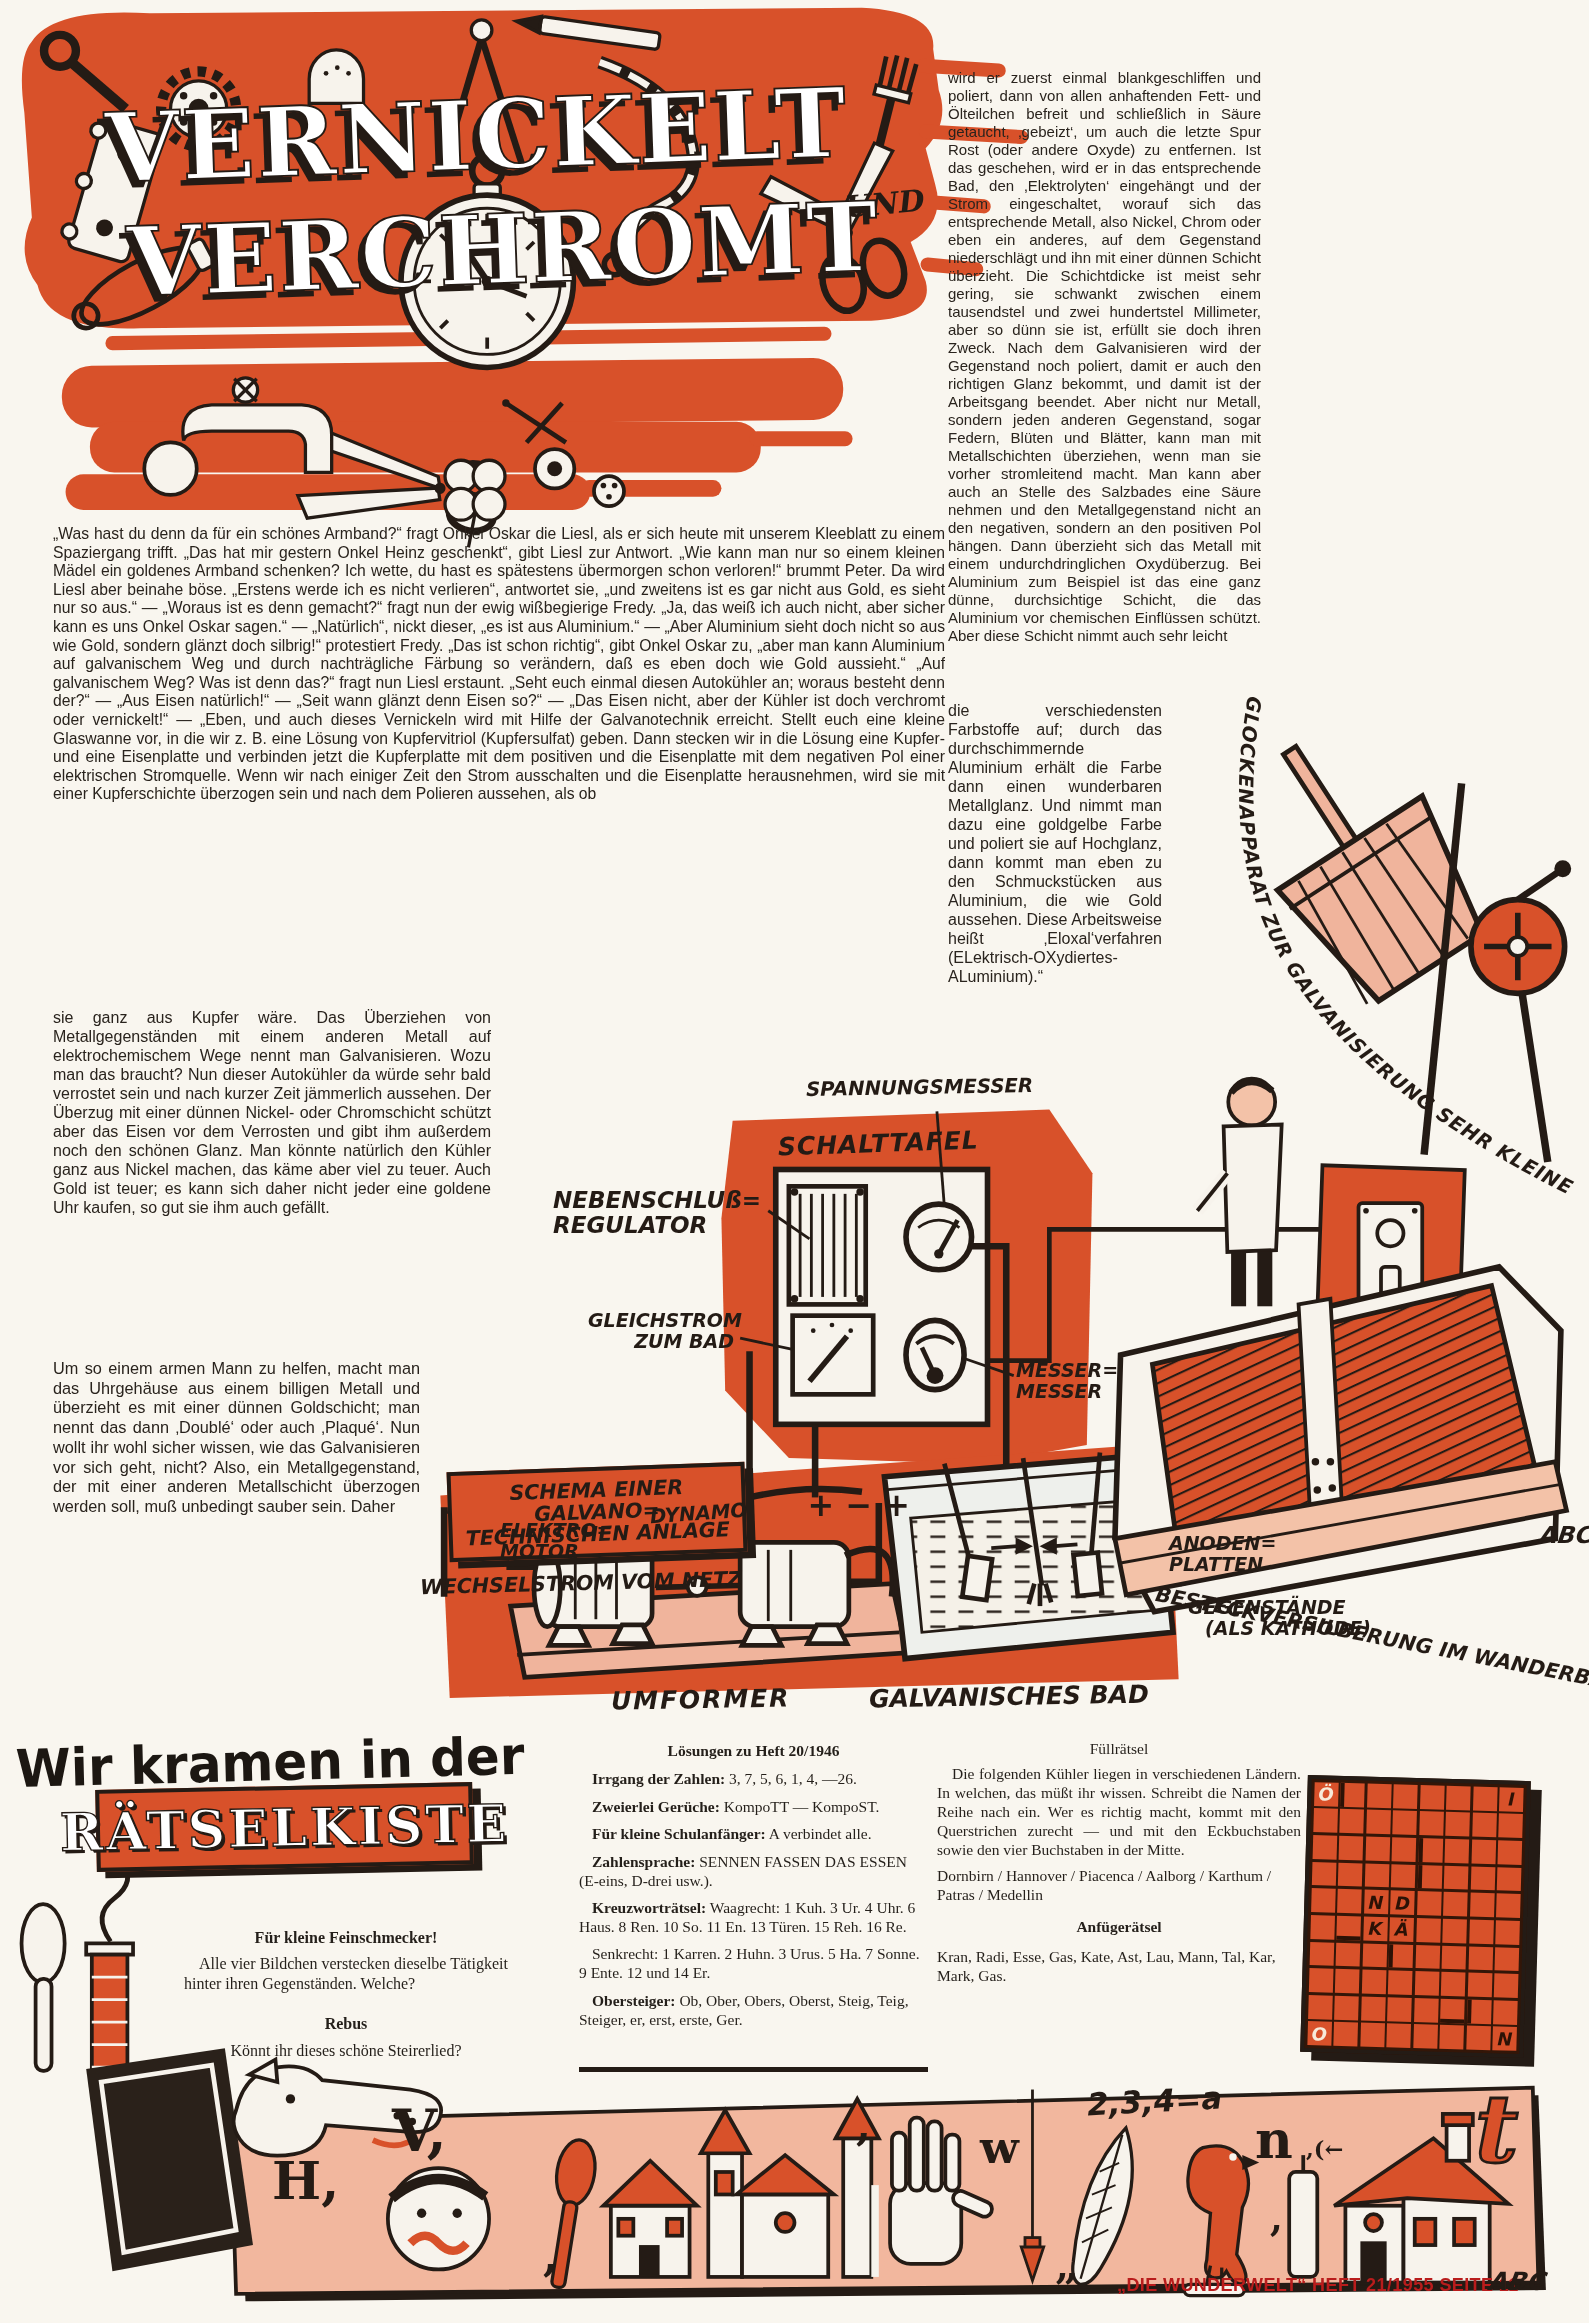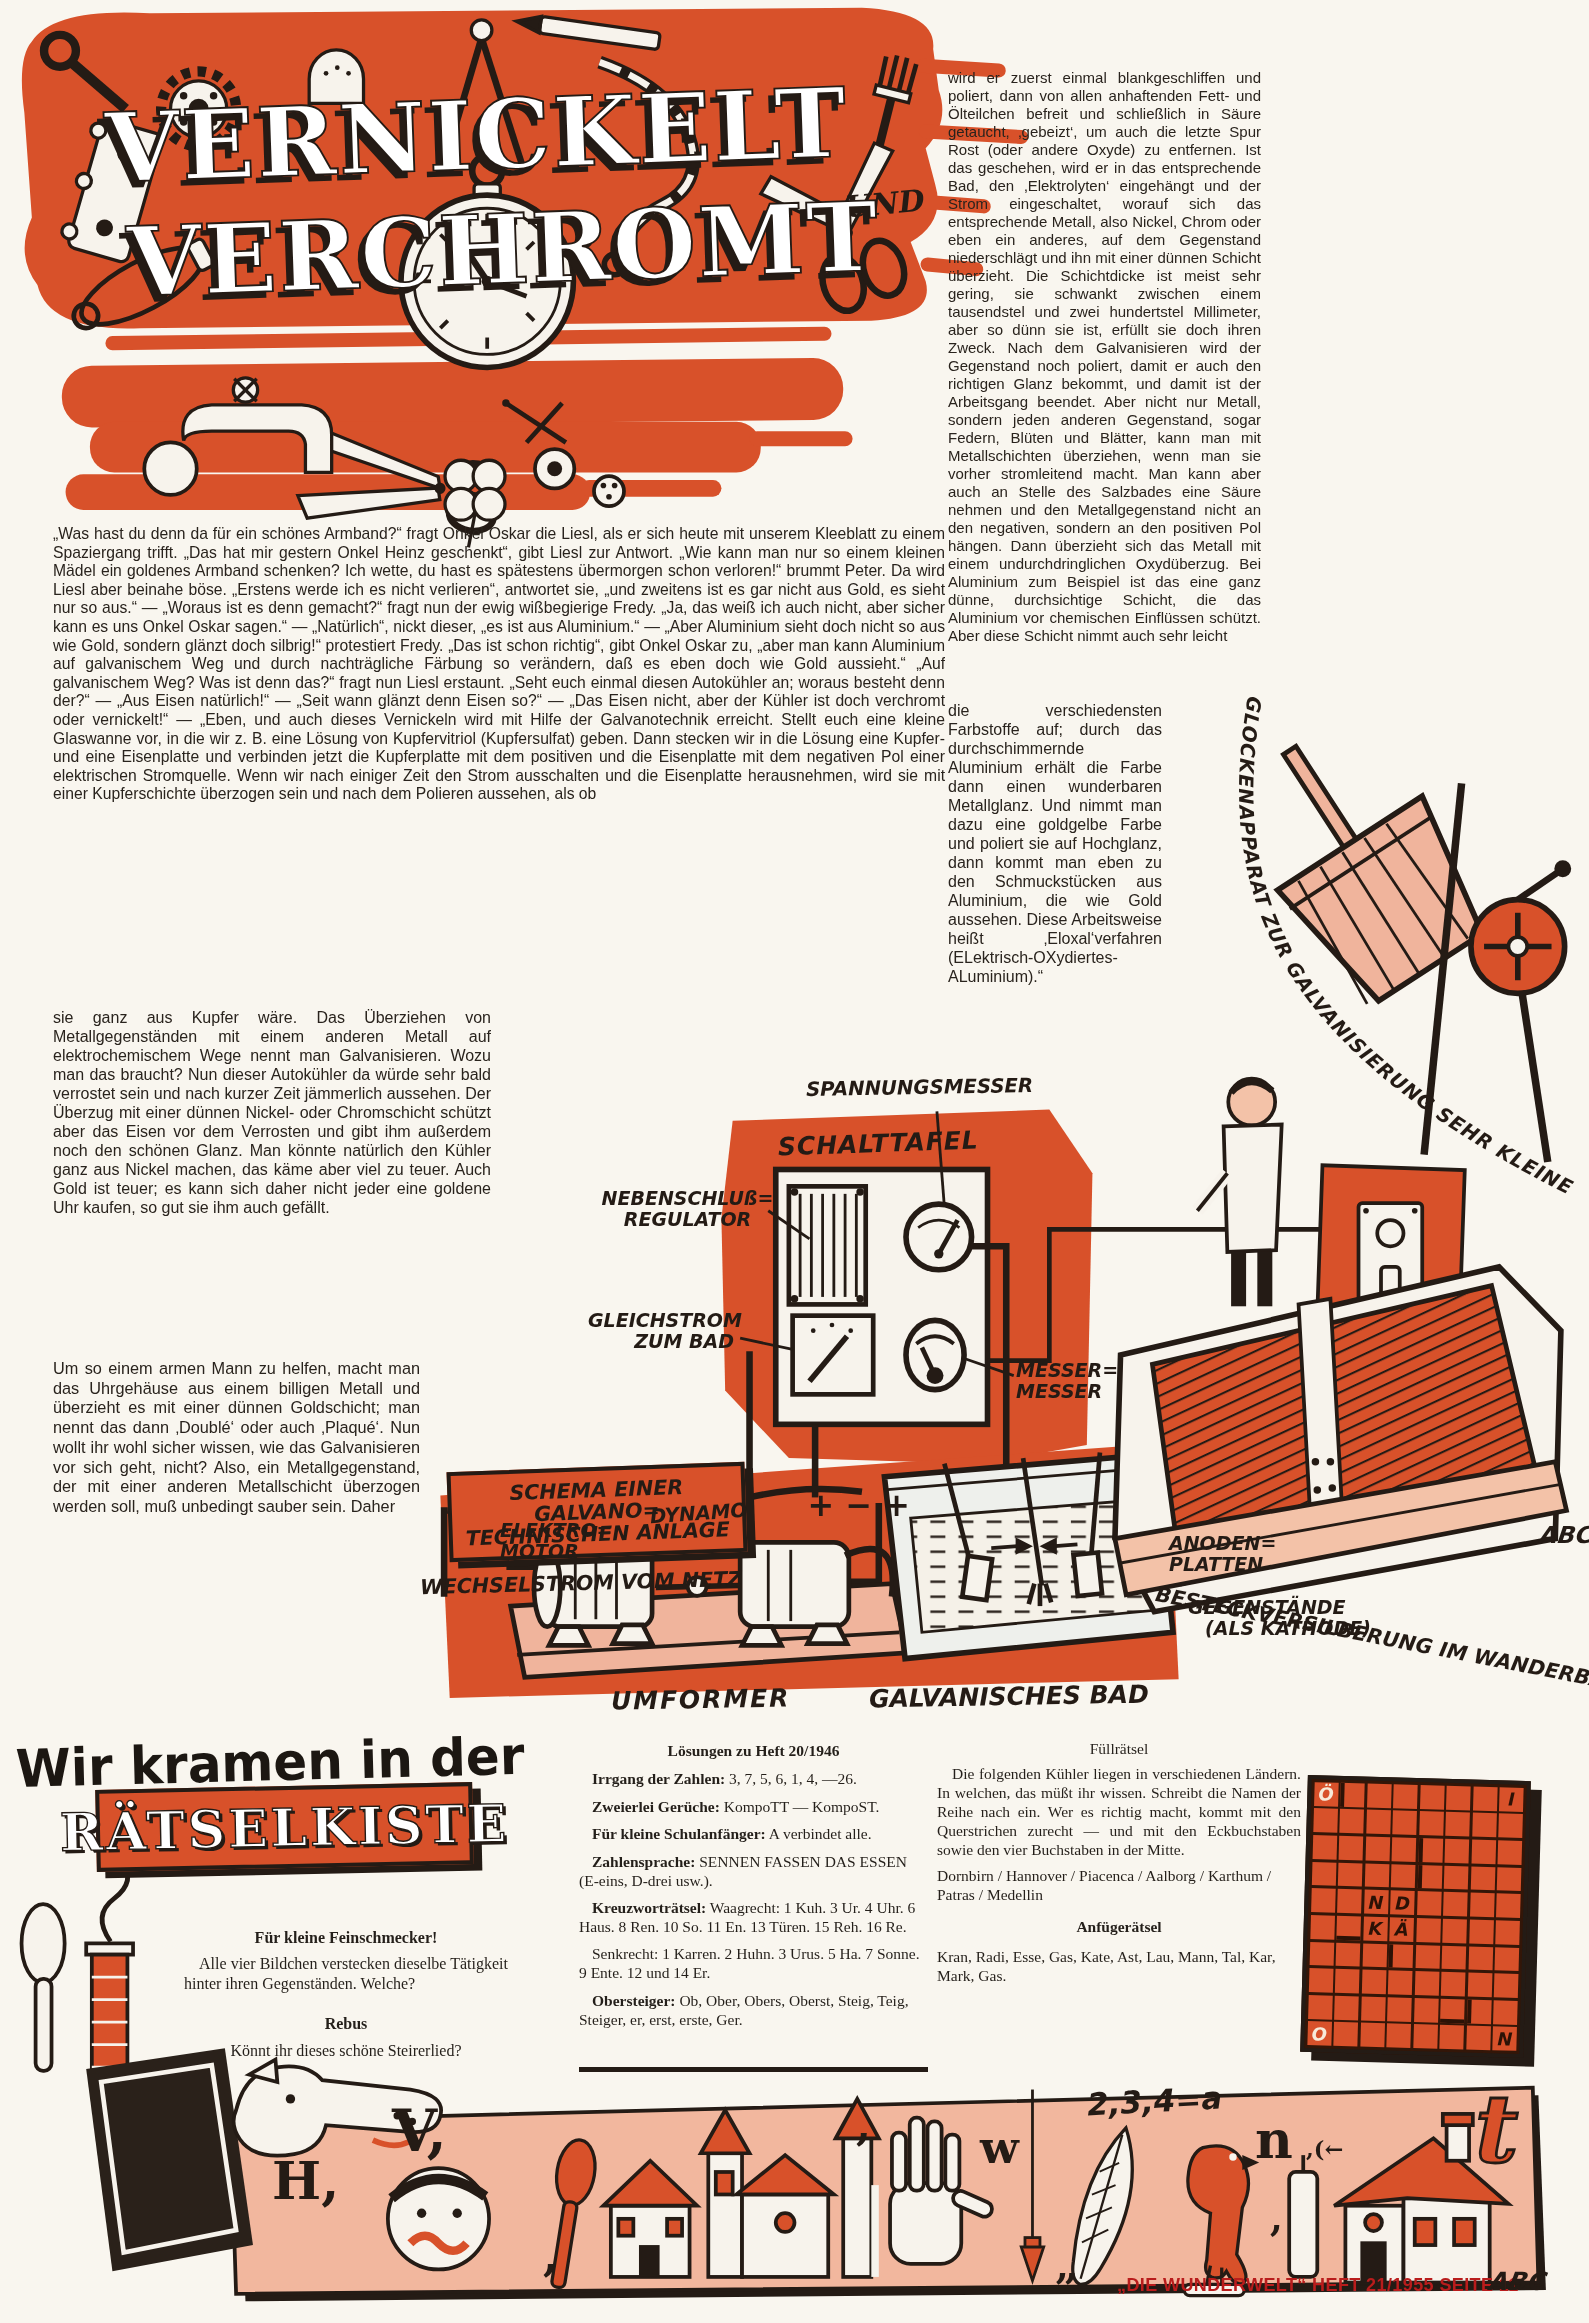--- a/index.html
+++ b/index.html
@@ -465,21 +465,21 @@
 
   <div class="abs body-sans just" style="left:53px;top:525px;width:892px;height:480px;font-size:15.7px;line-height:18.6px;overflow:hidden">„Was hast du denn da für ein schönes Armband?“ fragt Onkel Oskar die Liesl, als er sich heute mit unserem Kleeblatt zu einem Spaziergang trifft. „Das hat mir gestern Onkel Heinz geschenkt“, gibt Liesl zur Antwort. „Wie kann man nur so einem kleinen Mädel ein goldenes Armband schenken? Ich wette, du hast es spätestens übermorgen schon verloren!“ brummt Peter. Da wird Liesl aber beinahe böse. „Erstens werde ich es nicht verlieren“, antwortet sie, „und zweitens ist es gar nicht aus Gold, es sieht nur so aus.“ — „Woraus ist es denn gemacht?“ fragt nun der ewig wißbegierige Fredy. „Ja, das weiß ich auch nicht, aber sicher kann es uns Onkel Oskar sagen.“ — „Natürlich“, nickt dieser, „es ist aus Aluminium.“ — „Aber Aluminium sieht doch nicht so aus wie Gold, sondern glänzt doch silbrig!“ protestiert Fredy. „Das ist schon richtig“, gibt Onkel Oskar zu, „aber man kann Aluminium auf galvanischem Weg und durch nachträgliche Färbung so verändern, daß es eben doch wie Gold aussieht.“ „Auf galvanischem Weg? Was ist denn das?“ fragt nun Liesl erstaunt. „Seht euch einmal diesen Autokühler an; woraus besteht denn der?“ — „Aus Eisen natürlich!“ — „Seit wann glänzt denn Eisen so?“ — „Das Eisen nicht, aber der Kühler ist doch verchromt oder vernickelt!“ — „Eben, und auch dieses Vernickeln wird mit Hilfe der Galvanotechnik erreicht. Stellt euch eine kleine Glaswanne vor, in die wir z. B. eine Lösung von Kupfervitriol (Kupfersulfat) geben. Dann stecken wir in die Lösung eine Kupfer- und eine Eisenplatte und verbinden jetzt die Kupferplatte mit dem positiven und die Eisenplatte mit dem negativen Pol einer elektrischen Stromquelle. Wenn wir nach einiger Zeit den Strom ausschalten und die Eisenplatte herausnehmen, wird sie mit einer Kupferschichte überzogen sein und nach dem Polieren aussehen, als ob</div>
   <div class="abs body-sans just" style="left:53px;top:1008px;width:438px;height:347px;font-size:16px;line-height:19px;overflow:hidden">sie ganz aus Kupfer wäre. Das Überziehen von Metallgegenständen mit einem anderen Metall auf elektrochemischem Wege nennt man Galvanisieren. Wozu man das braucht? Nun dieser Autokühler da würde sehr bald verrostet sein und nach kurzer Zeit jämmerlich aussehen. Der Überzug mit einer dünnen Nickel- oder Chromschicht schützt aber das Eisen vor dem Verrosten und gibt ihm außerdem noch den schönen Glanz. Man könnte natürlich den Kühler ganz aus Nickel machen, das käme aber viel zu teuer. Auch Gold ist teuer; es kann sich daher nicht jeder eine goldene Uhr kaufen, so gut sie ihm auch gefällt.</div>
   <div class="abs body-sans just" style="left:53px;top:1359px;width:367px;height:328px;font-size:16.3px;line-height:19.7px;overflow:hidden">Um so einem armen Mann zu helfen, macht man das Uhrgehäuse aus einem billigen Metall und überzieht es mit einer dünnen Goldschicht; man nennt das dann ‚Doublé‘ oder auch ‚Plaqué‘. Nun wollt ihr wohl sicher wissen, wie das Galvanisieren vor sich geht, nicht? Also, ein Metallgegenstand, der mit einer anderen Metallschicht überzogen werden soll, muß unbedingt sauber sein. Daher</div>
 
   <div class="abs body-sans just" style="left:948px;top:69px;width:313px;height:633px;font-size:15px;line-height:18px;overflow:hidden">wird er zuerst einmal blankgeschliffen und poliert, dann von allen anhaftenden Fett- und Ölteilchen befreit und schließlich in Säure getaucht, ‚gebeizt‘, um auch die letzte Spur Rost (oder andere Oxyde) zu entfernen. Ist das geschehen, wird er in das entsprechende Bad, den ‚Elektrolyten‘ eingehängt und der Strom eingeschaltet, worauf sich das entsprechende Metall, also Nickel, Chrom oder eben ein anderes, auf dem Gegenstand niederschlägt und ihn mit einer dünnen Schicht überzieht. Die Schichtdicke ist meist sehr gering, sie schwankt zwischen einem tausendstel und zwei hundertstel Millimeter, aber so dünn sie ist, erfüllt sie doch ihren Zweck. Nach dem Galvanisieren wird der Gegenstand noch poliert, damit er auch den richtigen Glanz bekommt, und damit ist der Arbeitsgang beendet. Aber nicht nur Metall, sondern jeden anderen Gegenstand, sogar Federn, Blüten und Blätter, kann man mit Metallschichten überziehen, wenn man sie vorher stromleitend macht. Man kann aber auch an Stelle des Salzbades eine Säure nehmen und den Metallgegenstand nicht an den negativen, sondern an den positiven Pol hängen. Dann überzieht sich das Metall mit einem undurchdringlichen Oxydüberzug. Bei Aluminium zum Beispiel ist das eine ganz dünne, durchsichtige Schicht, die das Aluminium vor chemischen Einflüssen schützt. Aber diese Schicht nimmt auch sehr leicht</div>
   <div class="abs body-sans just" style="left:948px;top:701px;width:214px;height:394px;font-size:16px;line-height:19px;overflow:hidden">die verschiedensten Farbstoffe auf; durch das durchschimmernde Aluminium erhält die Farbe dann einen wunderbaren Metallglanz. Und nimmt man dazu eine goldgelbe Farbe und poliert sie auf Hochglanz, dann kommt man eben zu den Schmuckstücken aus Aluminium, die wie Gold aussehen. Diese Arbeitsweise heißt ‚Eloxal‘verfahren (ELektrisch-OXydiertes-ALuminium).“</div>
 
   <div class="abs hand" style="left:806px;top:1077px;font-size:19.7px;transform:rotate(-1deg)">SPANNUNGSMESSER</div>
   <div class="abs hand" style="left:778px;top:1130px;font-size:25px;letter-spacing:0.9px;transform:rotate(-2deg)">SCHALTTAFEL</div>
-  <div class="abs hand" style="left:594px;top:1188px;width:187px;text-align:center;font-size:19px">
+  <div class="abs hand" style="left:553px;top:1188px;width:187px;text-align:left;font-size:23px">
     <div>NEBENSCHLUß=</div>
     <div>REGULATOR</div>
   </div>
   <div class="abs hand" style="left:588px;top:1310px;width:146px;text-align:right;font-size:19px">
     <div>GLEICHSTROM</div>
     <div>ZUM BAD</div>
   </div>
   <div class="abs hand" style="left:1016px;top:1360px;font-size:19px">
     <div>MESSER=</div>
     <div>MESSER</div>

